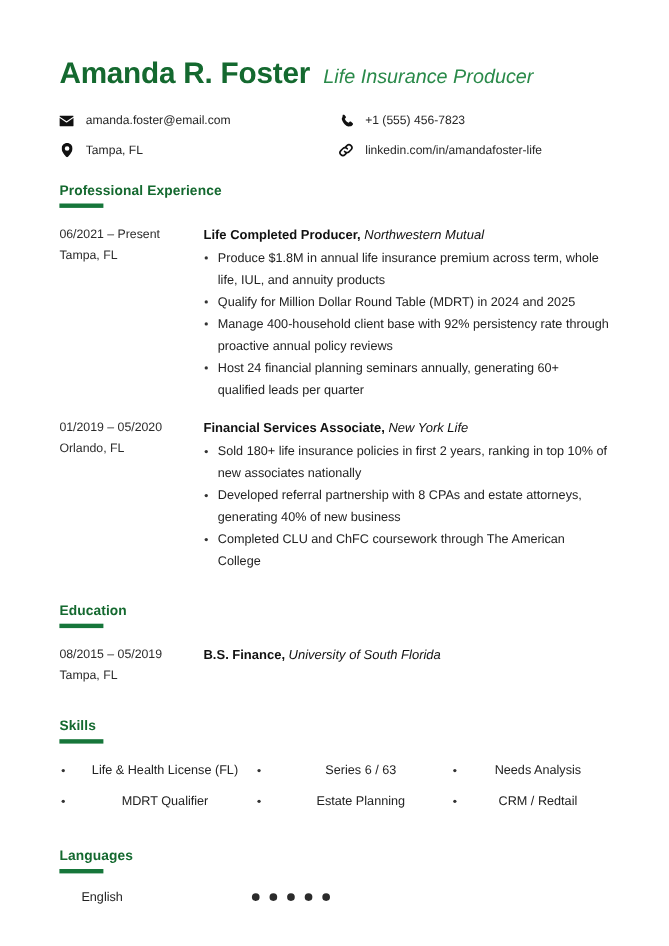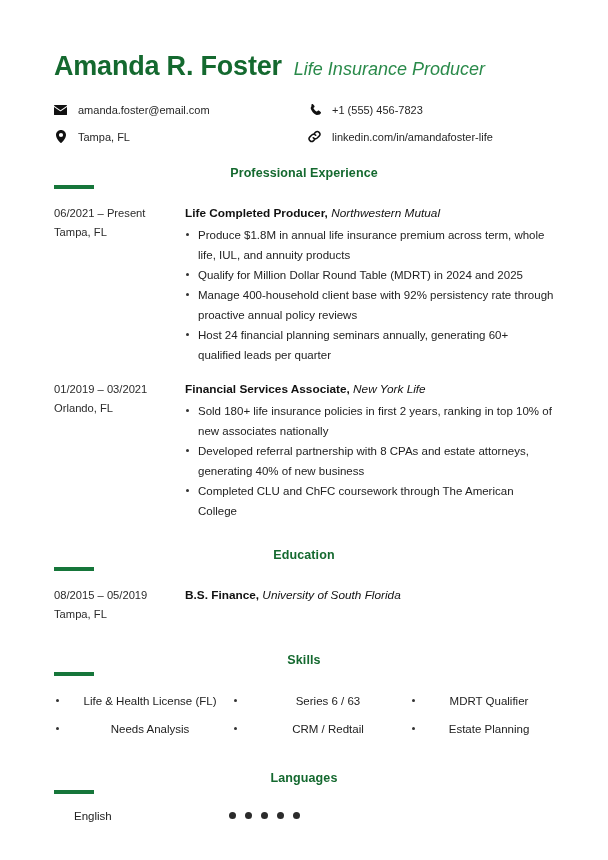--- a/index.html
+++ b/index.html
@@ -35,21 +35,21 @@
   .contact .ico {
     width:13px; height:14px; flex:0 0 13px;
     display:flex; align-items:center; justify-content:center;
     color:#111;
   }
   .contact .ico svg { display:block; }
   .contact .txt { font-size:11px; color:#262626; white-space:nowrap; }
 
   
   .section { padding:0 54px; }
-  .sec-head { margin-top:0;text-align:center; }
+  .sec-head { margin-top:0; }
   .sec-title {
     font-size:12.5px; font-weight:bold; color:#14692f;
     letter-spacing:0.1px;
   }
   .sec-rule {
     width:40px; height:4px; background:#16763a;
     margin-top:5px;
   }
 
   .entry { display:flex; margin-top:15px; }
@@ -182,21 +182,21 @@
           <li>Produce $1.8M in annual life insurance premium across term, whole life, IUL, and annuity products</li>
           <li>Qualify for Million Dollar Round Table (MDRT) in 2024 and 2025</li>
           <li>Manage 400-household client base with 92% persistency rate through proactive annual policy reviews</li>
           <li>Host 24 financial planning seminars annually, generating 60+ qualified leads per quarter</li>
         </ul>
       </div>
     </div>
 
     <div class="entry">
       <div class="entry-left">
-        <div class="meta-line">01/2019 – 03/2021</div>
+        <div class="meta-line">01/2019 – 05/2020</div>
         <div class="meta-line">Orlando, FL</div>
       </div>
       <div class="entry-right">
         <div class="role">
           <span class="title">Financial Services Associate,</span>
           <span class="org">New York Life</span>
         </div>
         <ul class="bullets">
           <li>Sold 180+ life insurance policies in first 2 years, ranking in top 10% of new associates nationally</li>
           <li>Developed referral partnership with 8 CPAs and estate attorneys, generating 40% of new business</li>
@@ -227,24 +227,24 @@
   </div>
 
   <div class="section" style="margin-top:28px;">
     <div class="sec-head">
       <div class="sec-title">Skills</div>
       <div class="sec-rule"></div>
     </div>
     <div class="skills-grid">
       <div class="skill">Life &amp; Health License (FL)</div>
       <div class="skill">Series 6 / 63</div>
+      <div class="skill">Needs Analysis</div>
       <div class="skill">MDRT Qualifier</div>
-      <div class="skill">Needs Analysis</div>
+      <div class="skill">Estate Planning</div>
       <div class="skill">CRM / Redtail</div>
-      <div class="skill">Estate Planning</div>
     </div>
   </div>
 
   <div class="section" style="margin-top:32px;">
     <div class="sec-head">
       <div class="sec-title">Languages</div>
       <div class="sec-rule"></div>
     </div>
     <div class="lang-row">
       <div class="lang-name">English</div>

